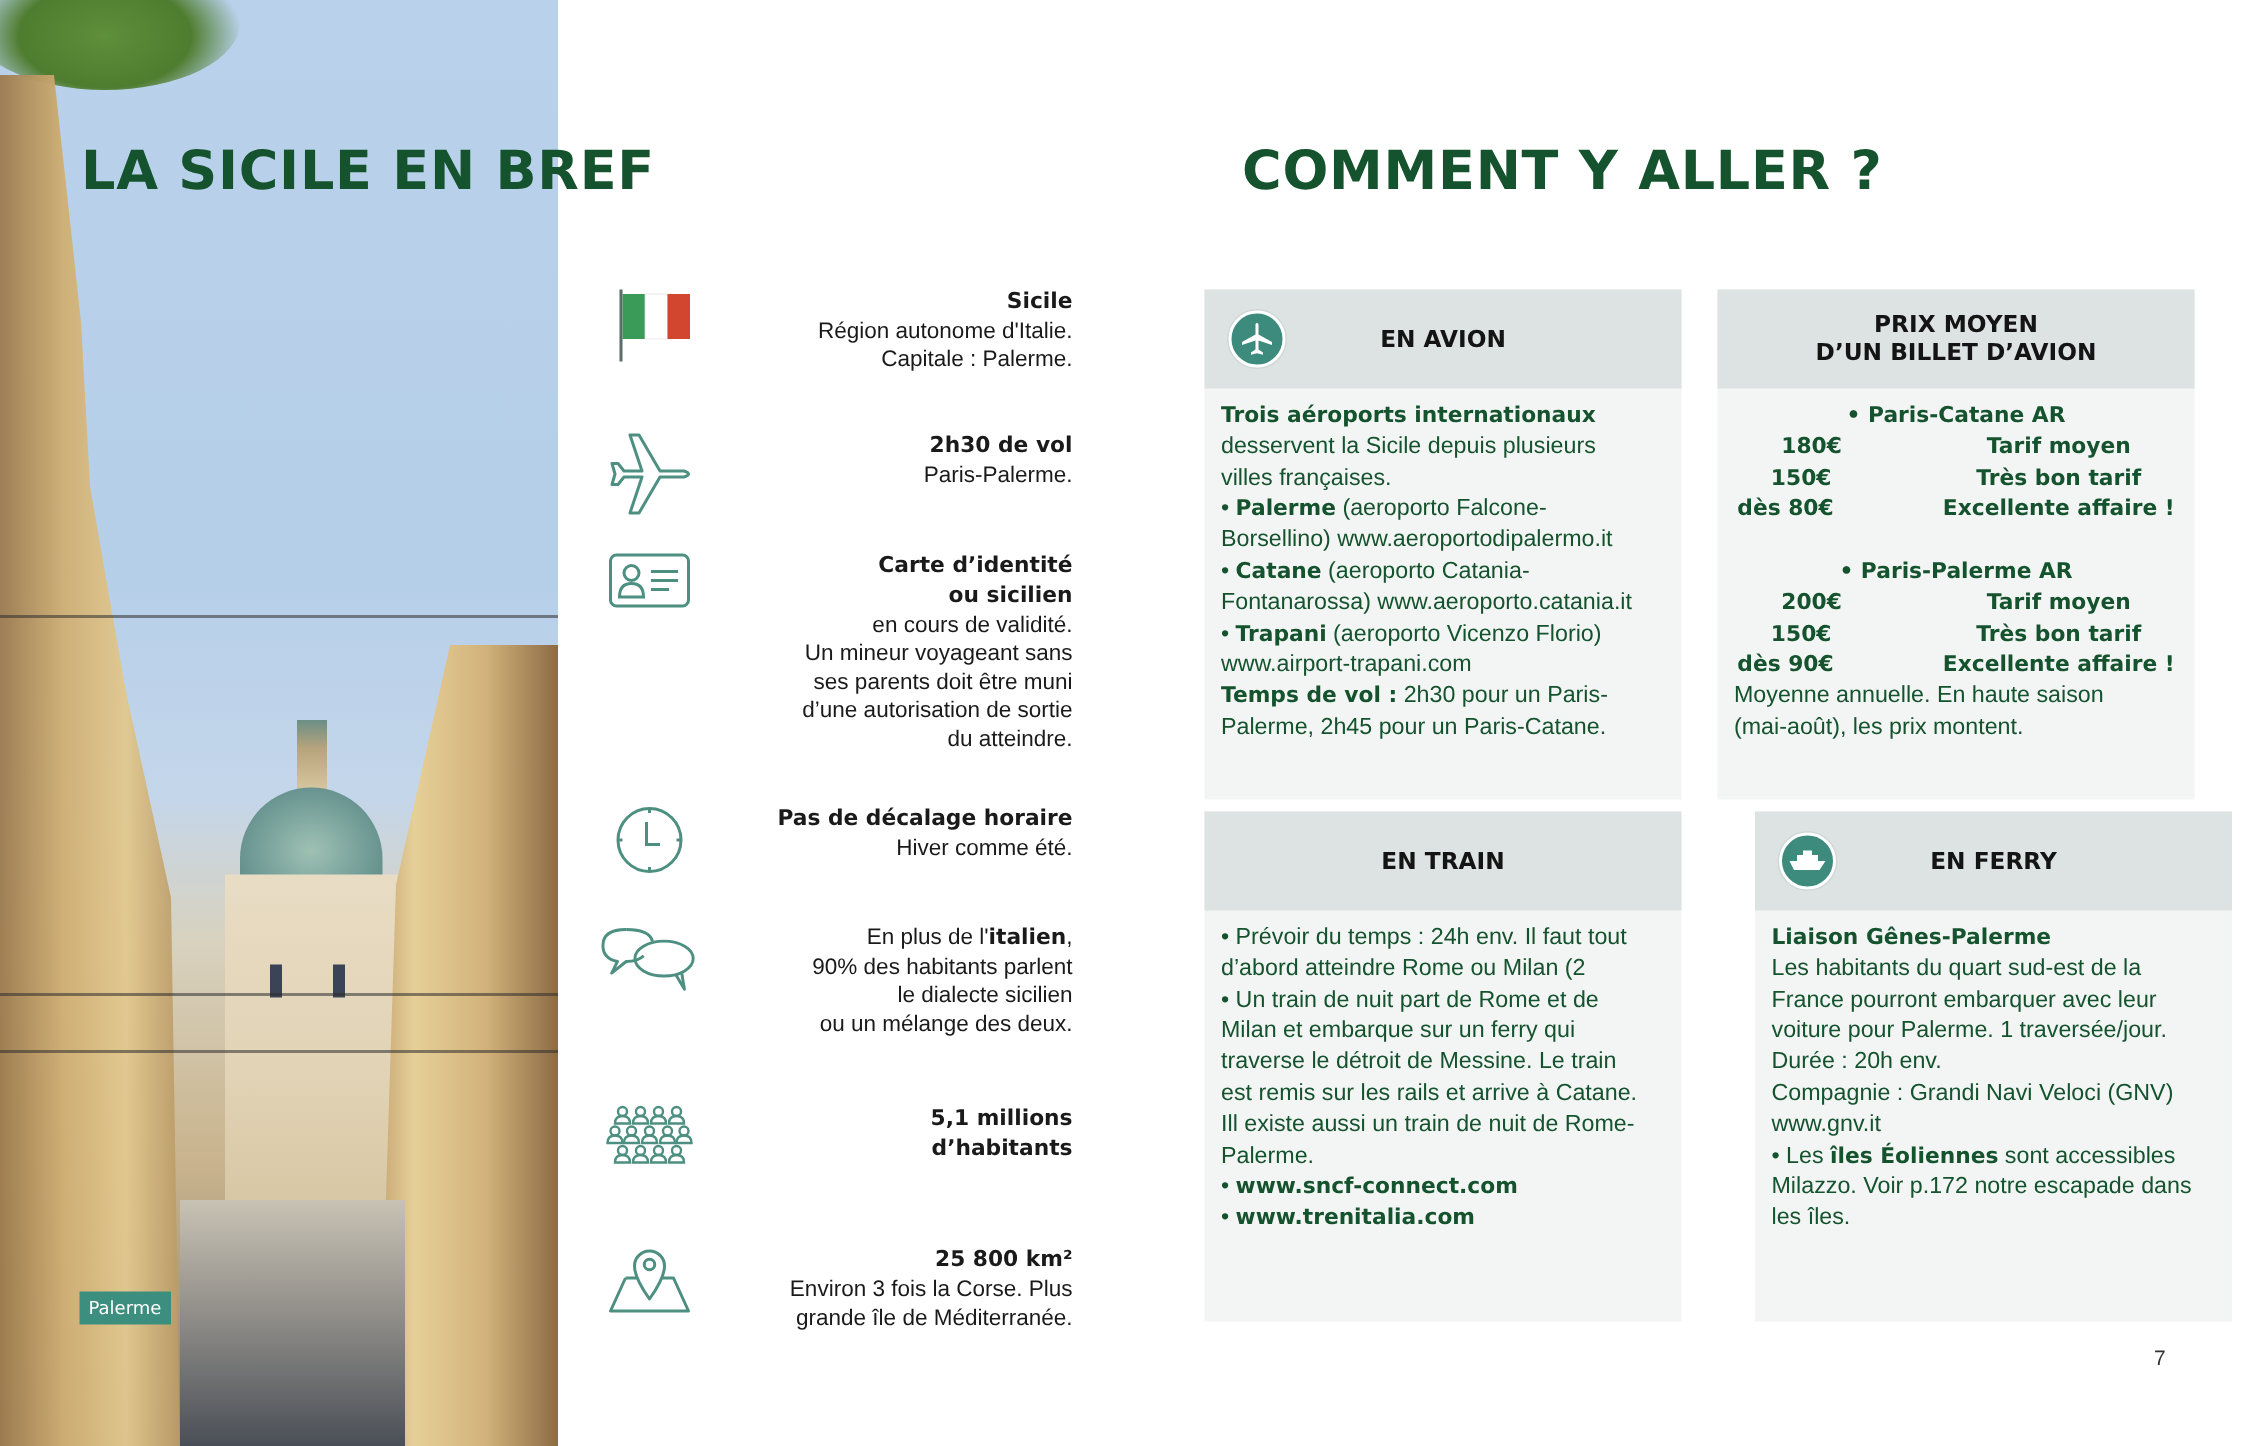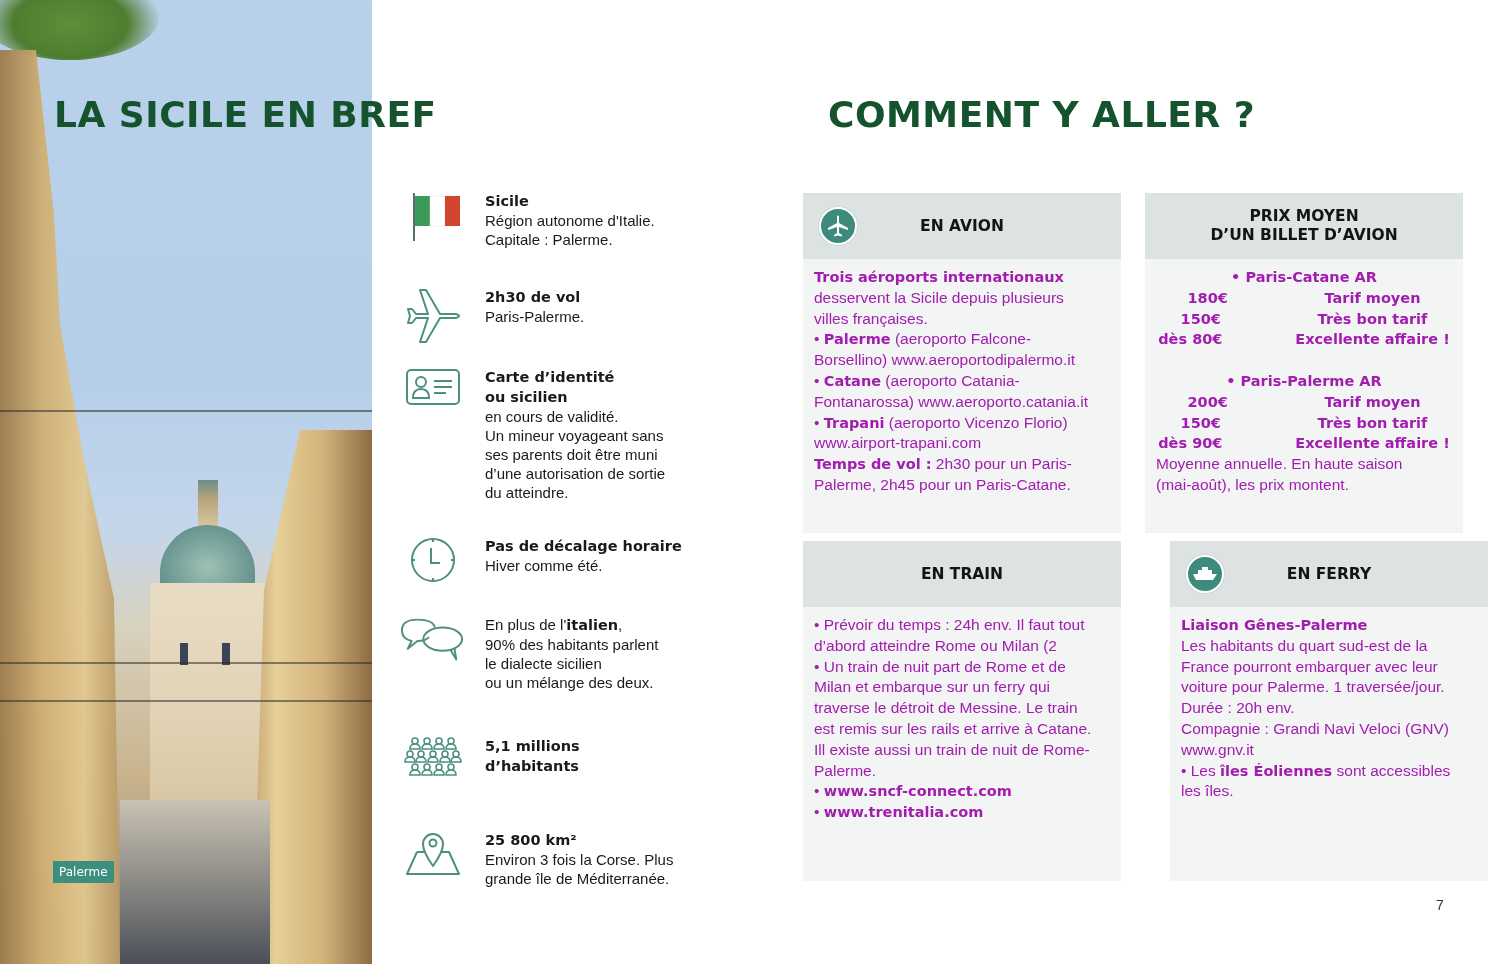--- a/index.html
+++ b/index.html
@@ -55,40 +55,40 @@
   .title {
     position: absolute; top: 94px; font-family: "DejaVu Sans", sans-serif;
     font-weight: bold; font-size: 36px; letter-spacing: 0.5px; color: #14532d; white-space: nowrap;
   }
   .title-left { left: 54px; }
   .title-right { left: 804px; margin-left: 24px; }
 
   
   .fact { position: absolute; left: 400px; width: 310px; }
   .fact .icon { position: absolute; left: 0; top: 0; width: 66px; height: 56px; display: flex; align-items: flex-start; justify-content: center; }
-  .fact .text { position: absolute; left: 85px; top: 0; width: 230px; font-family: "Liberation Sans", sans-serif; font-size: 15px; line-height: 19px; color: #1a1a1a; }
+  .fact .text { position: absolute; left: 85px; top: 0; width: 230px; font-family: "Liberation Sans", sans-serif; font-size: 15px; line-height: 19px; color: #1a1a1a; text-align: right; }
   .fact .text b { font-family: "DejaVu Sans", sans-serif; font-weight: bold; font-size: 14.5px; }
   .fact .line { display: block; white-space: nowrap; }
 
   
   .card { position: absolute; background: #f3f4f4; }
   .card .head {
     height: 66px; background: #dde3e2; display: flex; align-items: center; justify-content: center;
     position: relative; font-family: "DejaVu Sans", sans-serif; font-weight: bold; font-size: 15.5px;
     color: #141414; text-align: center; line-height: 19px;
   }
   .card .head .badge {
     position: absolute; left: 16px; top: 50%; transform: translateY(-50%);
     width: 38px; height: 38px; border-radius: 50%; background: #3d8b7d;
     border: 2px solid #ffffff; box-shadow: 0 0 0 1px #cfd8d6;
     display: flex; align-items: center; justify-content: center;
   }
   .card .body {
     padding: 8px 11px 0 11px; font-family: "Liberation Sans", sans-serif; font-size: 15.5px;
-    line-height: 20.8px; color: #a21caf;
+    line-height: 20.8px; color: #14532d;
   }
   .card .body b { font-family: "DejaVu Sans", sans-serif; font-weight: bold; font-size: 14.5px; }
   .card .body .l { display: block; white-space: nowrap; }
 
   .price-row { display: flex; font-family: "DejaVu Sans", sans-serif; font-weight: bold; font-size: 14.5px; line-height: 20.8px; justify-content: center; }
   .price-row .p { width: 137px; }
   .price-group { margin-bottom: 20.8px; }
 
   .page-number { position: absolute; left: 1436px; top: 897px; font-family: "Liberation Sans", sans-serif; font-size: 14px; color: #333; }
 </style>
@@ -356,17 +356,18 @@
   </div>
   <div class="body">
     <span class="l"><b>Liaison Gênes-Palerme</b></span>
     <span class="l">Les habitants du quart sud-est de la</span>
     <span class="l">France pourront embarquer avec leur</span>
     <span class="l">voiture pour Palerme. 1 traversée/jour.</span>
     <span class="l">Durée : 20h env.</span>
     <span class="l">Compagnie : Grandi Navi Veloci (GNV)</span>
     <span class="l">www.gnv.it</span>
     <span class="l"><span>• Les </span><b>îles Éoliennes</b><span> sont accessibles</span></span>
+    <span class="l">Milazzo. Voir p.172 notre escapade dans</span>
     <span class="l">les îles.</span>
   </div>
 </div>
 
 <div class="page-number">7</div>
 
 </body></html>

